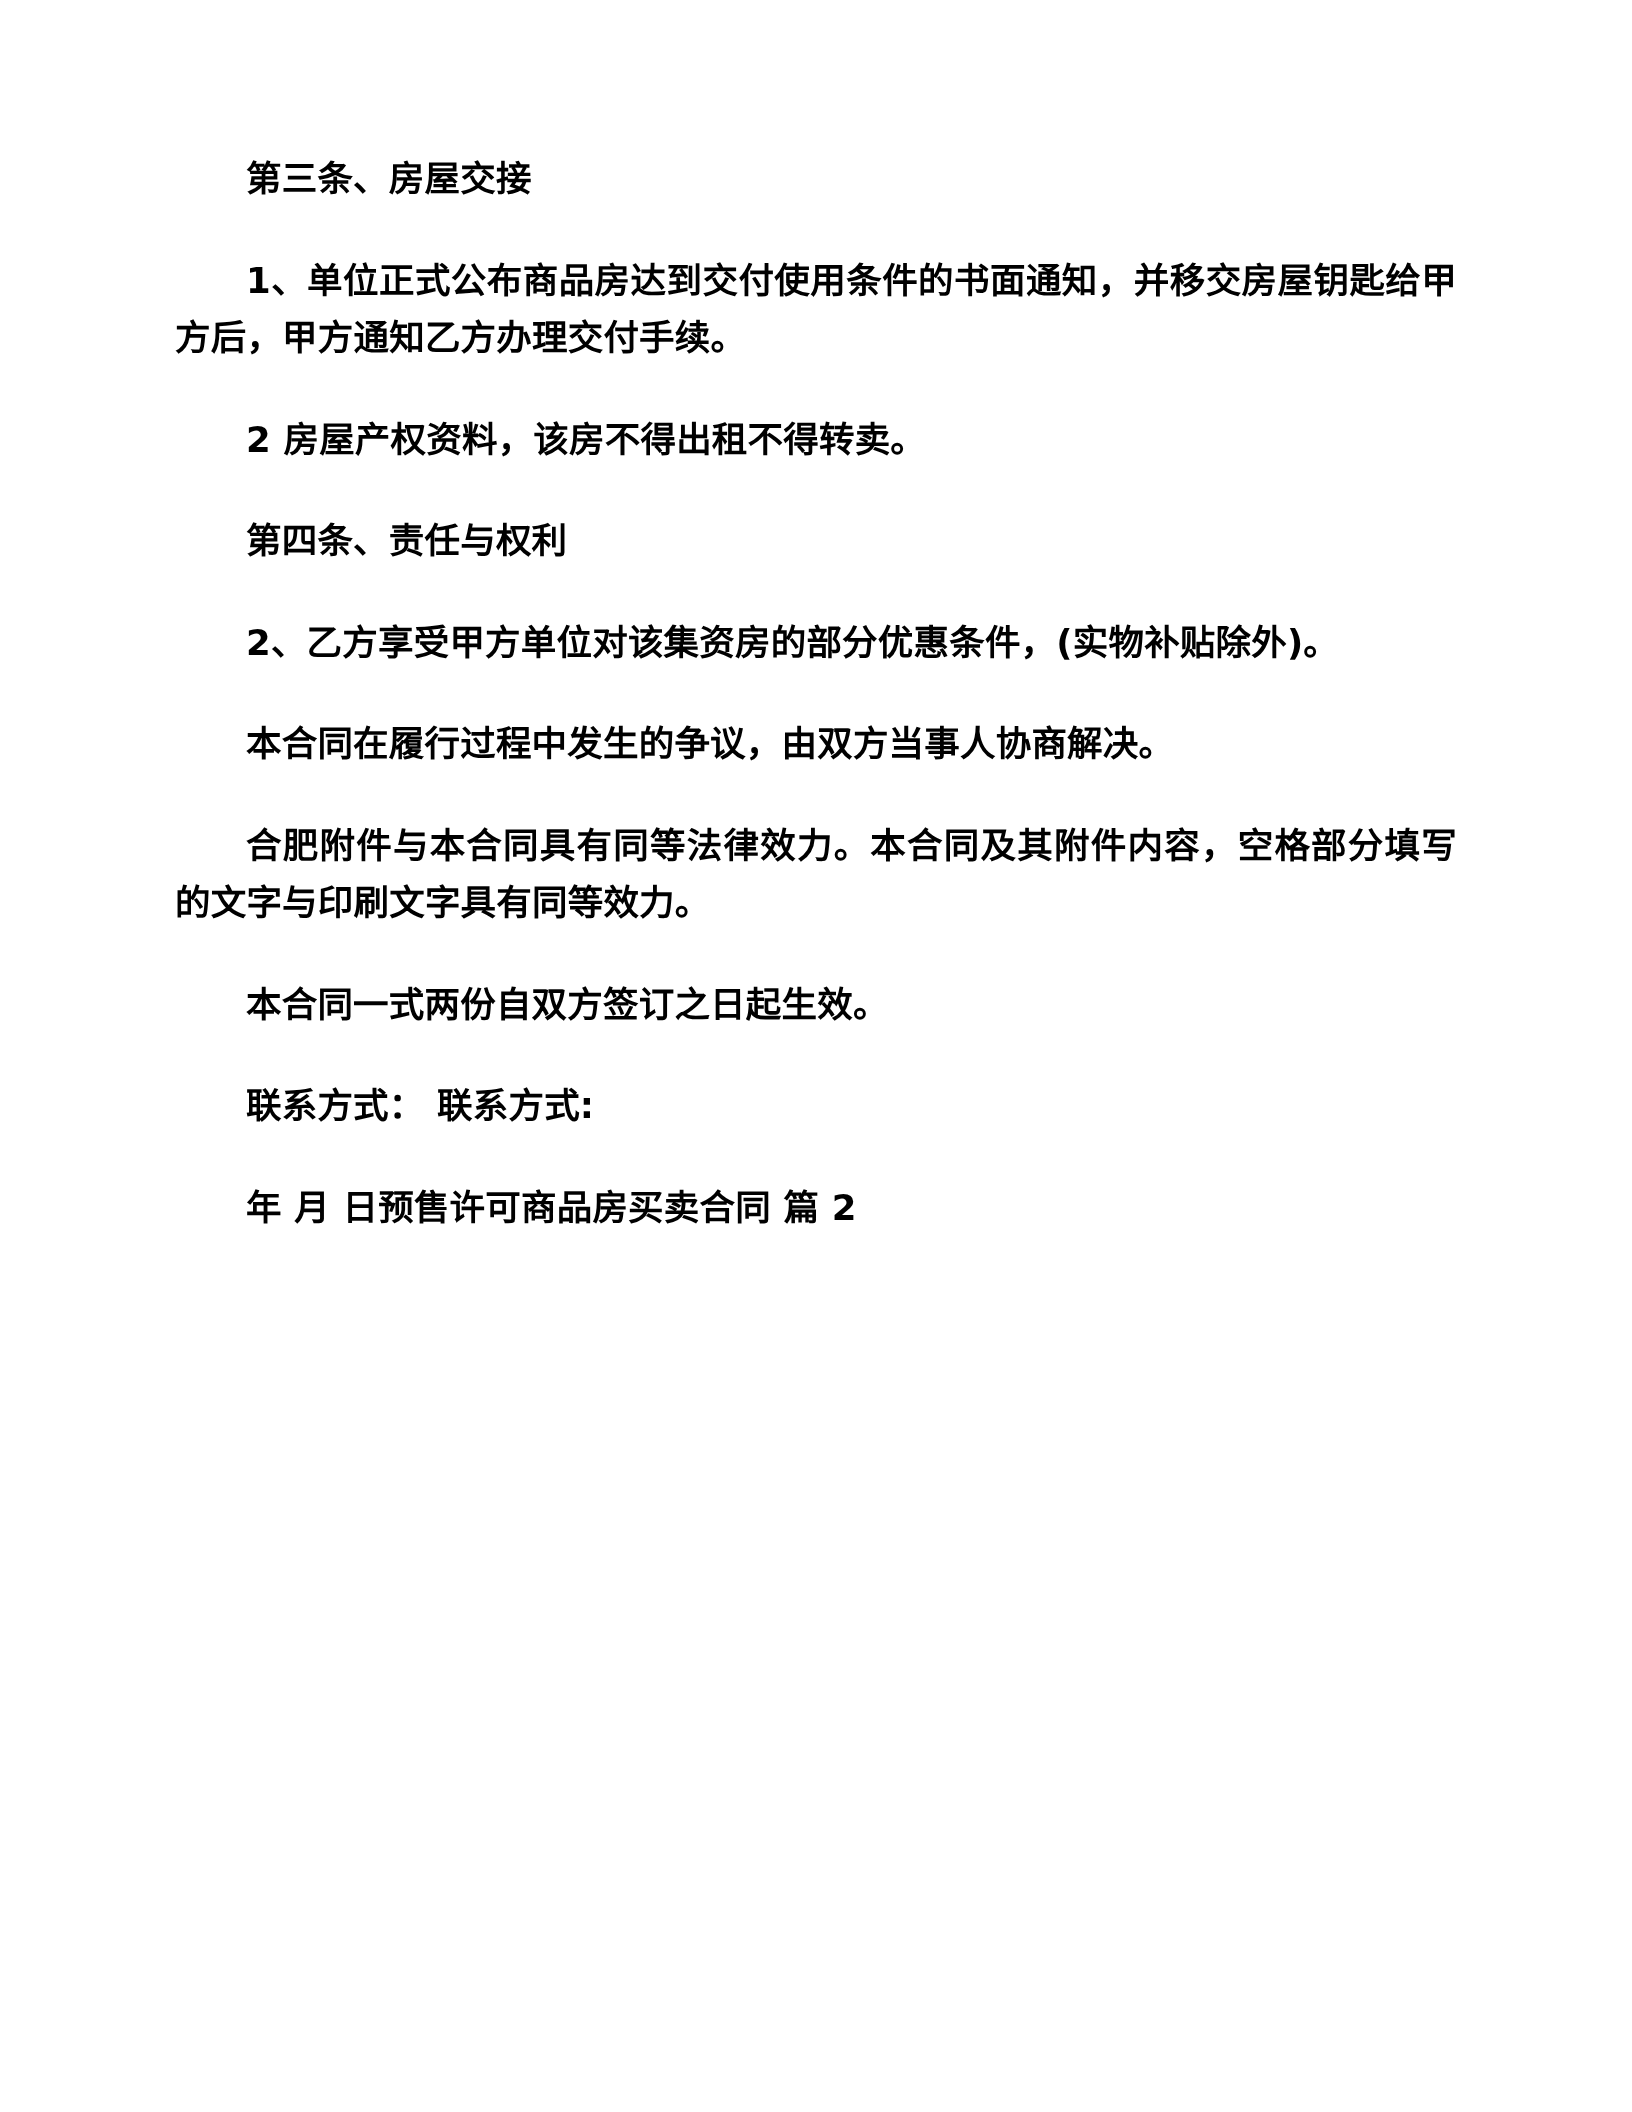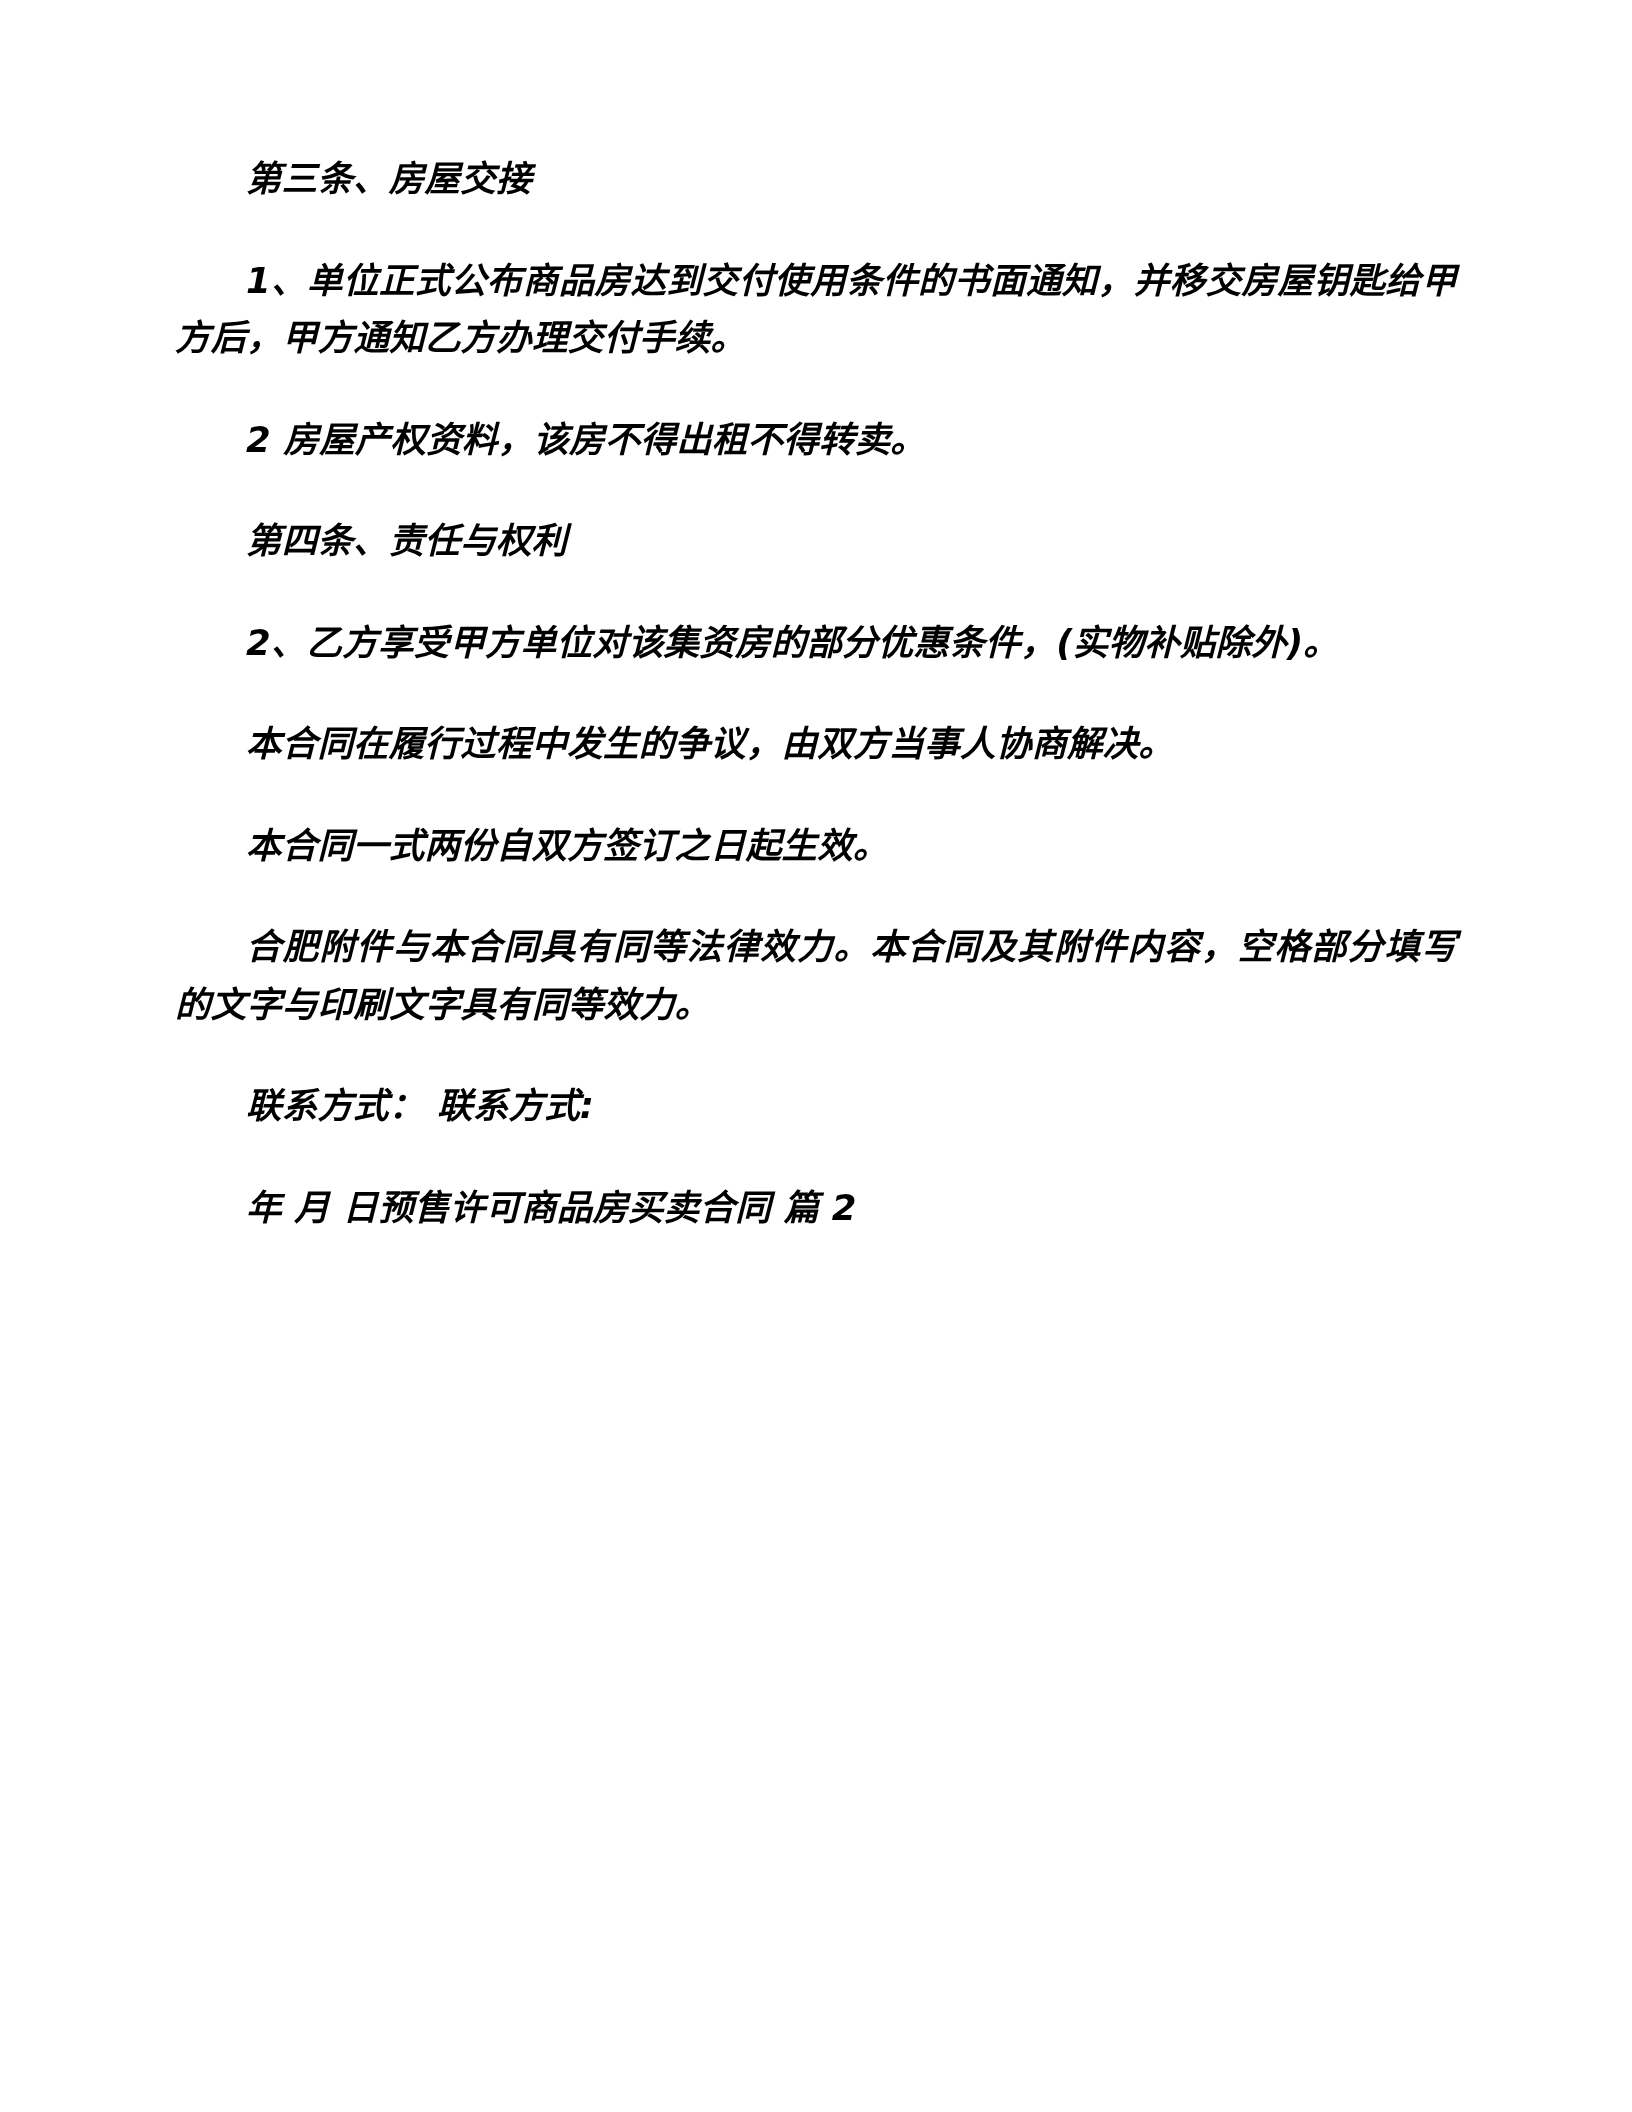--- a/index.html
+++ b/index.html
@@ -27,21 +27,20 @@
   }
   p.para {
     margin: 0 0 44px 0;
     font-size: 35.5px;
     line-height: 1.62;
     font-weight: 700;
     letter-spacing: 0.2px;
     text-align: justify;
     text-justify: inter-ideograph;
     word-break: break-all;
-    font-style: italic;
   }
   p.indent {
     text-indent: 71px;
   }
   p.last-line {
     margin-bottom: 0;
   }
 </style>
 </head>
 <body>
@@ -56,23 +55,23 @@
     <p class="para indent">2 房屋产权资料，该房不得出租不得转卖。</p>
 
 
     <p class="para indent">第四条、责任与权利</p>
 
 
     <p class="para indent">2、乙方享受甲方单位对该集资房的部分优惠条件，(实物补贴除外)。</p>
 
     <p class="para indent">本合同在履行过程中发生的争议，由双方当事人协商解决。</p>
 
+    <p class="para indent">合肥附件与本合同具有同等法律效力。本合同及其附件内容，空格部分填写的文字与印刷文字具有同等效力。</p>
+
     <p class="para indent">本合同一式两份自双方签订之日起生效。</p>
-
-    <p class="para indent">合肥附件与本合同具有同等法律效力。本合同及其附件内容，空格部分填写的文字与印刷文字具有同等效力。</p>
 
 
     <p class="para indent">联系方式： 联系方式:</p>
 
     <p class="para indent last-line">年 月 日预售许可商品房买卖合同 篇 2</p>
 
   </div>
 </div>
 
 </body></html>

